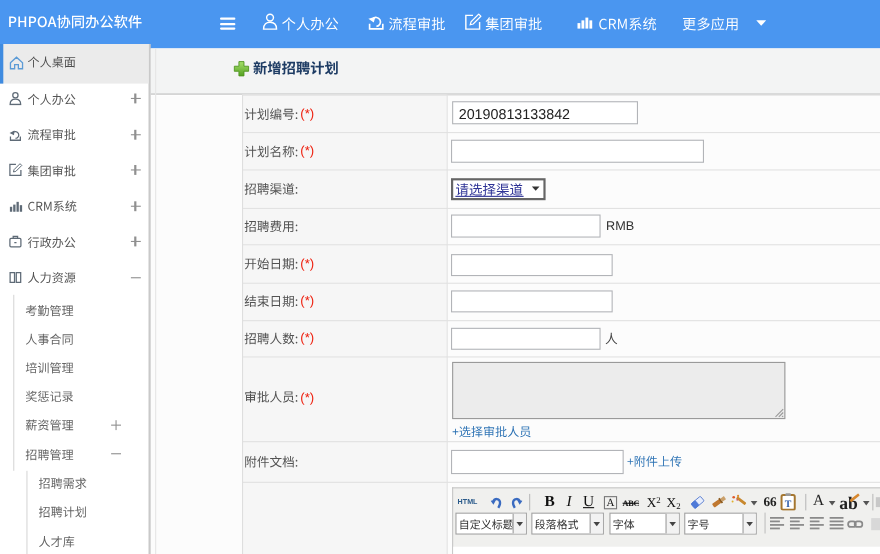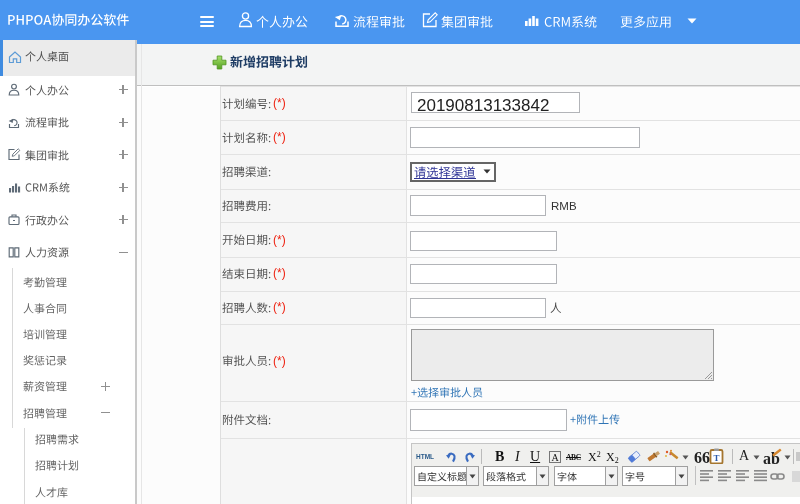--- a/index.html
+++ b/index.html
@@ -407,21 +407,21 @@
 <svg class="t" style="left:222.3px;top:411.5px" width="49.2" height="15.0" viewBox="0 0 49.2 15.0">
     <g fill="#525252" transform="translate(0 12.08) scale(0.01150 -0.01150)">
       <path transform="translate(0 0)" d="M574 414C611 342 656 245 676 184L738 214C717 275 672 368 632 440ZM802 828V610H553V540H802V16C802 0 796 -4 781 -5C766 -6 719 -6 665 -4C676 -25 686 -59 690 -78C764 -79 808 -76 836 -64C863 -51 874 -28 874 17V540H963V610H874V828ZM516 839C474 693 401 550 317 457C332 442 356 410 365 395C390 424 414 457 437 494V-75H505V617C536 682 563 751 585 821ZM83 797V-80H150V729H273C253 659 226 567 200 493C266 411 281 339 281 284C281 251 276 222 262 211C255 205 244 202 233 202C219 201 201 201 180 203C192 184 197 156 197 136C219 135 242 135 261 138C280 140 297 146 310 157C337 176 348 220 348 276C348 340 333 415 266 501C297 584 332 687 358 772L310 801L298 797Z"></path>
       <path transform="translate(1000 0)" d="M317 341V268H604V-80H679V268H953V341H679V562H909V635H679V828H604V635H470C483 680 494 728 504 775L432 790C409 659 367 530 309 447C327 438 359 420 373 409C400 451 425 504 446 562H604V341ZM268 836C214 685 126 535 32 437C45 420 67 381 75 363C107 397 137 437 167 480V-78H239V597C277 667 311 741 339 815Z"></path>
       <path transform="translate(2000 0)" d="M423 823C453 774 485 707 497 666L580 693C566 734 531 799 501 847ZM50 664V590H206C265 438 344 307 447 200C337 108 202 40 36 -7C51 -25 75 -60 83 -78C250 -24 389 48 502 146C615 46 751 -28 915 -73C928 -52 950 -20 967 -4C807 36 671 107 560 201C661 304 738 432 796 590H954V664ZM504 253C410 348 336 462 284 590H711C661 455 592 344 504 253Z"></path>
       <path transform="translate(3000 0)" d="M851 776C830 702 788 597 753 534L813 515C848 575 891 673 925 755ZM397 751C430 679 469 582 486 521L551 547C533 608 493 701 458 774ZM193 840V626H47V555H181C151 418 88 260 26 175C38 158 56 128 65 108C113 175 159 287 193 401V-79H264V424C295 374 332 312 347 279L393 337C375 365 291 482 264 516V555H390V626H264V840ZM369 63V-9H842V-71H916V471H694V837H621V471H392V398H842V269H404V201H842V63Z"></path>
       <path transform="translate(4000 0)" d="M139 390C175 390 205 418 205 460C205 501 175 530 139 530C102 530 73 501 73 460C73 418 102 390 139 390ZM139 -13C175 -13 205 15 205 56C205 98 175 126 139 126C102 126 73 98 73 56C73 15 102 -13 139 -13Z"></path>
     </g>
   </svg>
 <div class="a" style="left:411px;top:92px;width:169px;height:21px;background:#fff;border:1px solid #b2b4b8;"></div>
-<div class="a" style="left:417px;top:96px;font-size:17px;color:#222;font-family:'Liberation Sans',sans-serif">20190813133842</div>
+<div class="a" style="left:417px;top:96px;font-size:13px;color:#222;font-family:'Liberation Sans',sans-serif">20190813133842</div>
 <div class="a" style="left:410px;top:127px;width:230px;height:21px;background:#fff;border:1px solid #b2b4b8;"></div>
 <div class="a" style="left:410px;top:161.5px;width:86px;height:20px;background:#fff;border:2px solid #666;"></div>
 <svg class="t" style="left:413.5px;top:163.5px" width="61.5" height="16.0" viewBox="0 0 61.5 16.0">
     <g fill="#2f3496" transform="translate(0 12.92) scale(0.01230 -0.01230)">
       <path transform="translate(0 0)" d="M107 772C159 725 225 659 256 617L307 670C276 711 208 773 155 818ZM42 526V454H192V88C192 44 162 14 144 2C157 -13 177 -44 184 -62C198 -41 224 -20 393 110C385 125 373 154 368 174L264 96V526ZM494 212H808V130H494ZM494 265V342H808V265ZM614 840V762H382V704H614V640H407V585H614V516H352V458H960V516H688V585H899V640H688V704H929V762H688V840ZM424 400V-79H494V75H808V5C808 -7 803 -11 790 -12C776 -13 728 -13 677 -11C687 -29 696 -57 699 -76C770 -76 816 -76 843 -64C872 -53 880 -33 880 4V400Z"></path>
       <path transform="translate(1000 0)" d="M61 765C119 716 187 646 216 597L278 644C246 692 177 760 118 806ZM446 810C422 721 380 633 326 574C344 565 376 545 390 534C413 562 435 597 455 636H603V490H320V423H501C484 292 443 197 293 144C309 130 331 102 339 83C507 149 557 264 576 423H679V191C679 115 696 93 771 93C786 93 854 93 869 93C932 93 952 125 959 252C938 257 907 268 893 282C890 177 886 163 861 163C847 163 792 163 782 163C756 163 753 166 753 191V423H951V490H678V636H909V701H678V836H603V701H485C498 731 509 763 518 795ZM251 456H56V386H179V83C136 63 90 27 45 -15L95 -80C152 -18 206 34 243 34C265 34 296 5 335 -19C401 -58 484 -68 600 -68C698 -68 867 -63 945 -58C946 -36 958 1 966 20C867 10 715 3 601 3C495 3 411 9 349 46C301 74 278 98 251 100Z"></path>
       <path transform="translate(2000 0)" d="M177 839V639H46V569H177V356C124 340 75 326 36 315L55 242L177 281V12C177 -1 172 -5 160 -6C148 -6 109 -7 66 -5C76 -26 85 -57 88 -76C152 -76 191 -75 216 -62C241 -50 250 -29 250 12V305L366 343L356 412L250 379V569H369V639H250V839ZM804 719C768 667 719 621 662 581C610 621 566 667 532 719ZM396 787V719H460C497 652 546 594 604 544C526 497 438 462 353 441C367 426 385 398 393 380C484 407 577 447 660 500C738 446 829 405 928 379C938 399 959 427 974 442C880 462 794 496 720 542C799 602 866 677 909 765L864 790L851 787ZM620 412V324H417V256H620V153H366V85H620V-82H695V85H957V153H695V256H885V324H695V412Z"></path>
       <path transform="translate(3000 0)" d="M42 650C103 631 178 597 216 570L253 625C214 652 137 683 78 700ZM116 792C175 771 248 737 285 710L320 763C283 790 208 822 150 839ZM69 351 122 298C187 365 262 448 324 523L280 574C211 493 126 404 69 351ZM919 806H373V344H460V263H57V197H388C301 111 163 35 37 -4C53 -19 76 -47 87 -66C220 -19 367 72 460 177V-81H536V172C630 71 776 -16 913 -59C924 -40 947 -11 964 5C832 40 692 111 604 197H945V263H536V344H939V405H446V480H875V676H446V746H919ZM446 622H801V535H446Z"></path>
       <path transform="translate(4000 0)" d="M64 765C117 714 180 642 207 596L269 638C239 684 175 753 122 801ZM455 368H790V284H455ZM455 231H790V147H455ZM455 504H790V421H455ZM384 561V89H863V561H624C635 586 647 616 659 645H947V708H760C784 741 809 781 833 818L759 840C743 801 711 747 684 708H497L549 732C537 763 505 811 476 844L414 817C440 784 468 739 481 708H311V645H576C570 618 561 587 553 561ZM262 483H51V413H190V102C145 86 94 44 42 -7L89 -68C140 -6 191 47 227 47C250 47 281 17 324 -7C393 -46 479 -57 597 -57C693 -57 869 -51 941 -46C942 -25 954 9 962 27C865 17 716 10 599 10C490 10 404 17 340 52C305 72 282 90 262 100Z"></path>
     </g>
@@ -506,21 +506,21 @@
 <svg class="t" style="left:664px;top:449px" width="16" height="15" viewBox="0 0 16 15">
 <rect x="5" y="5" width="10" height="2.6" rx="0.6" transform="rotate(38 10 6)" fill="#c8882e"></rect>
 <circle cx="3" cy="3" r="1.2" fill="#e05a2b"></circle>
     <circle cx="7" cy="1.8" r="1" fill="#e08a2b"></circle>
     <circle cx="2" cy="7" r="0.9" fill="#e0b02b"></circle>
     <circle cx="6.2" cy="5.4" r="0.8" fill="#d04a6a"></circle>
   </svg>
 <svg class="t" style="left:682px;top:455px" width="7" height="5" viewBox="0 0 7 5">
     <path d="M0.5,0.5 L6.5,0.5 L3.5,4.5 Z" fill="#555"></path>
   </svg>
-<div class="a" style="left:694px;top:449px;font-size:16px;font-weight:bold;color:#222;font-family:'Liberation Serif',serif;">66</div>
+<div class="a" style="left:694px;top:449px;font-size:12px;font-weight:bold;color:#222;font-family:'Liberation Serif',serif;">66</div>
 <svg class="t" style="left:709px;top:448px" width="15" height="16" viewBox="0 0 15 16">
 <rect x="1.5" y="2" width="12" height="13.5" rx="1.5" fill="#fff" stroke="#a5762f" stroke-width="1.8"></rect>
 <rect x="5" y="0.5" width="5" height="2.5" rx="0.8" fill="#9a9a9a"></rect>
 <text x="7.5" y="12.5" font-size="9" font-weight="bold" fill="#2a5aaa" text-anchor="middle" font-family="Liberation Serif">T</text>
   </svg>
 <div class="a" style="left:732px;top:449px;width:1px;height:15px;background:#bbbbbb;"></div>
 <div class="a" style="left:739px;top:448px;font-size:14px;color:#222;font-family:'Liberation Serif',serif;">A</div>
 <svg class="t" style="left:753px;top:455px" width="7" height="5" viewBox="0 0 7 5">
     <path d="M0.5,0.5 L6.5,0.5 L3.5,4.5 Z" fill="#555"></path>
   </svg>

